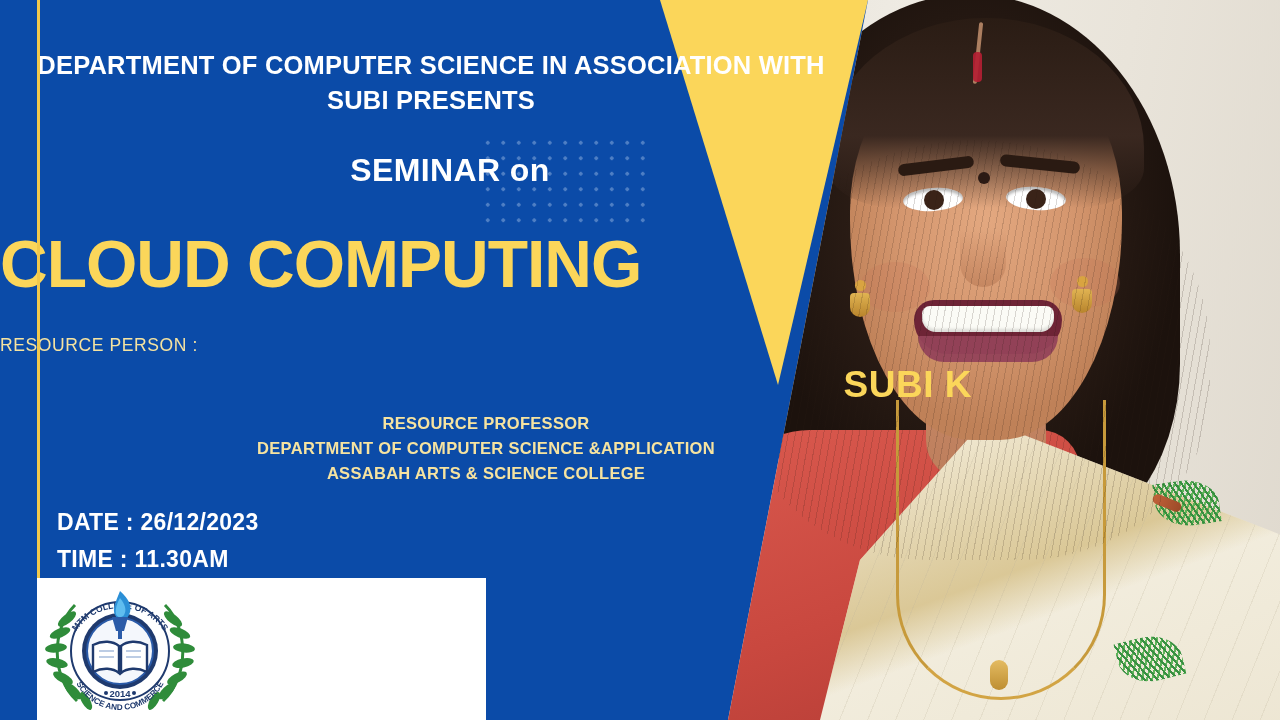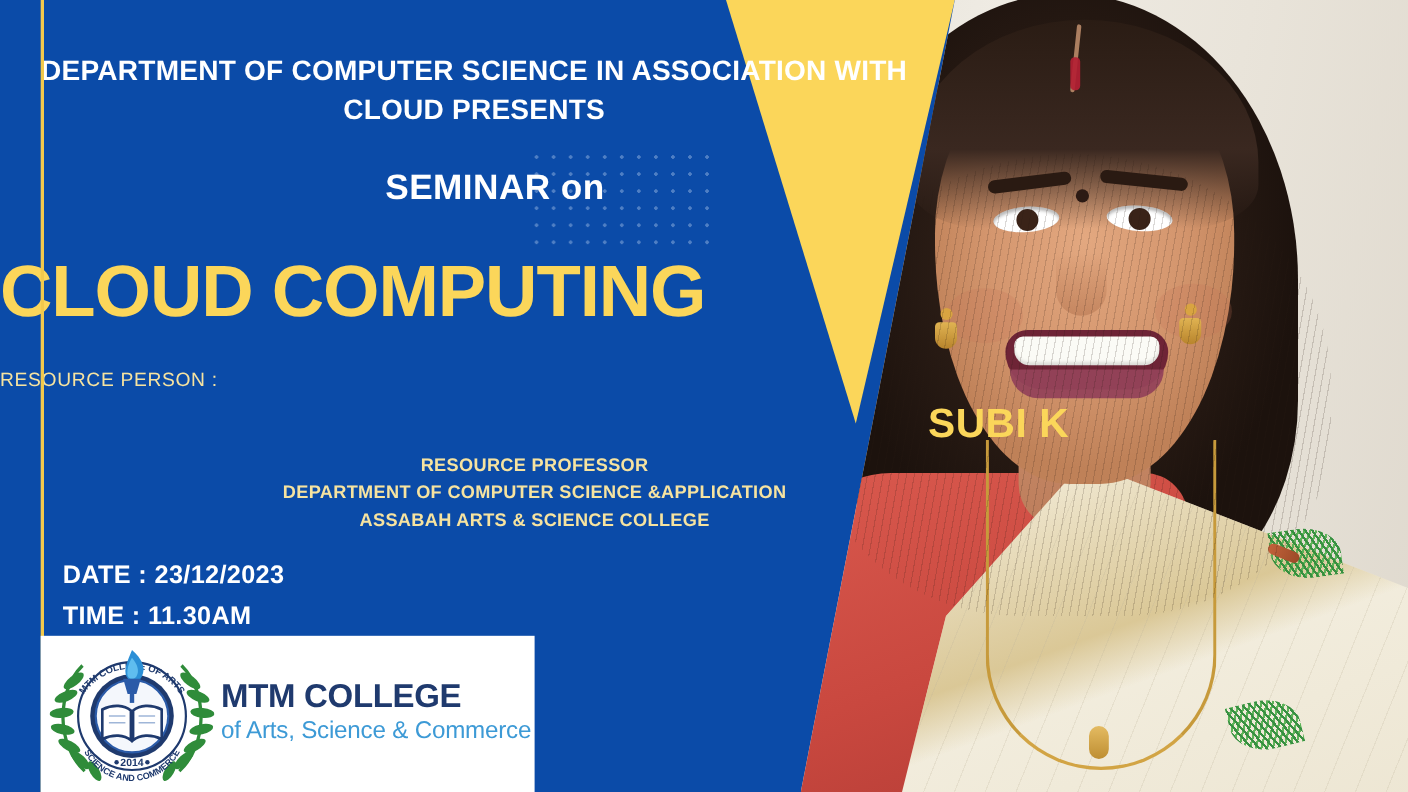--- a/index.html
+++ b/index.html
@@ -305,37 +305,37 @@
         </div>
         <div class="hair-strands"></div>
       </div>
     </div>
   </div>
 
   <div class="content">
 
     <div class="hdr">
       <div>DEPARTMENT OF COMPUTER SCIENCE IN ASSOCIATION WITH</div>
-      <div>CLOUD PRESENTS</div>
+      <div>SUBI PRESENTS</div>
     </div>
 
     <div class="seminar">SEMINAR on</div>
 
     <div class="topic">CLOUD COMPUTING</div>
 
     <div class="rp-label">RESOURCE PERSON :</div>
     <div class="rp-name">SUBI K</div>
     <div class="rp-lines">
       <div>RESOURCE PROFESSOR</div>
       <div>DEPARTMENT OF COMPUTER SCIENCE &amp;APPLICATION</div>
       <div>ASSABAH ARTS &amp; SCIENCE COLLEGE</div>
     </div>
 
     <div class="when">
-      <div>DATE : 23/12/2023</div>
+      <div>DATE : 26/12/2023</div>
       <div>TIME : 11.30AM</div>
     </div>
 
   </div>
 
   <div class="logo-card">
 
     <div class="emblem">
       <svg viewBox="0 0 150 128" width="150" height="128">
         <defs>
@@ -394,19 +394,15 @@
           <line x1="81" y1="66" x2="96" y2="66" stroke="#9FB6D8" stroke-width="1.4"></line>
           <line x1="81" y1="72" x2="96" y2="72" stroke="#9FB6D8" stroke-width="1.4"></line>
         </g>
 
         <circle cx="61" cy="108" r="2" fill="#1F3A6E"></circle>
         <circle cx="89" cy="108" r="2" fill="#1F3A6E"></circle>
         <text x="75" y="111.5" text-anchor="middle" font-family="Liberation Sans, sans-serif" font-size="9.5" font-weight="bold" fill="#1F3A6E">2014</text>
       </svg>
     </div>
 
-    <div class="logo-text">
-      <div class="logo-title">MTM COLLEGE</div>
-      <div class="logo-sub">of Arts, Science &amp; Commerce</div>
-    </div>
   </div>
 
 </div>
 
 </body></html>

